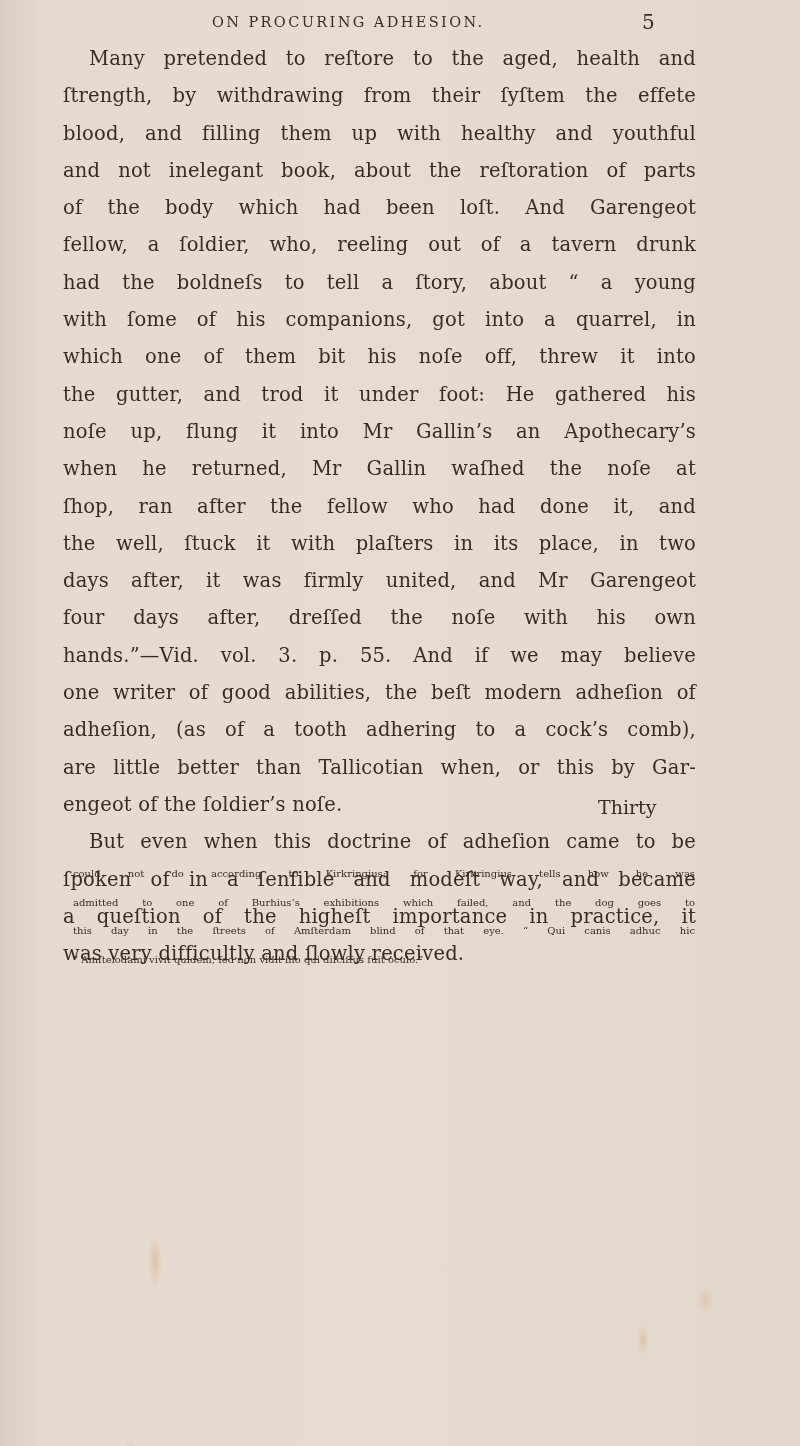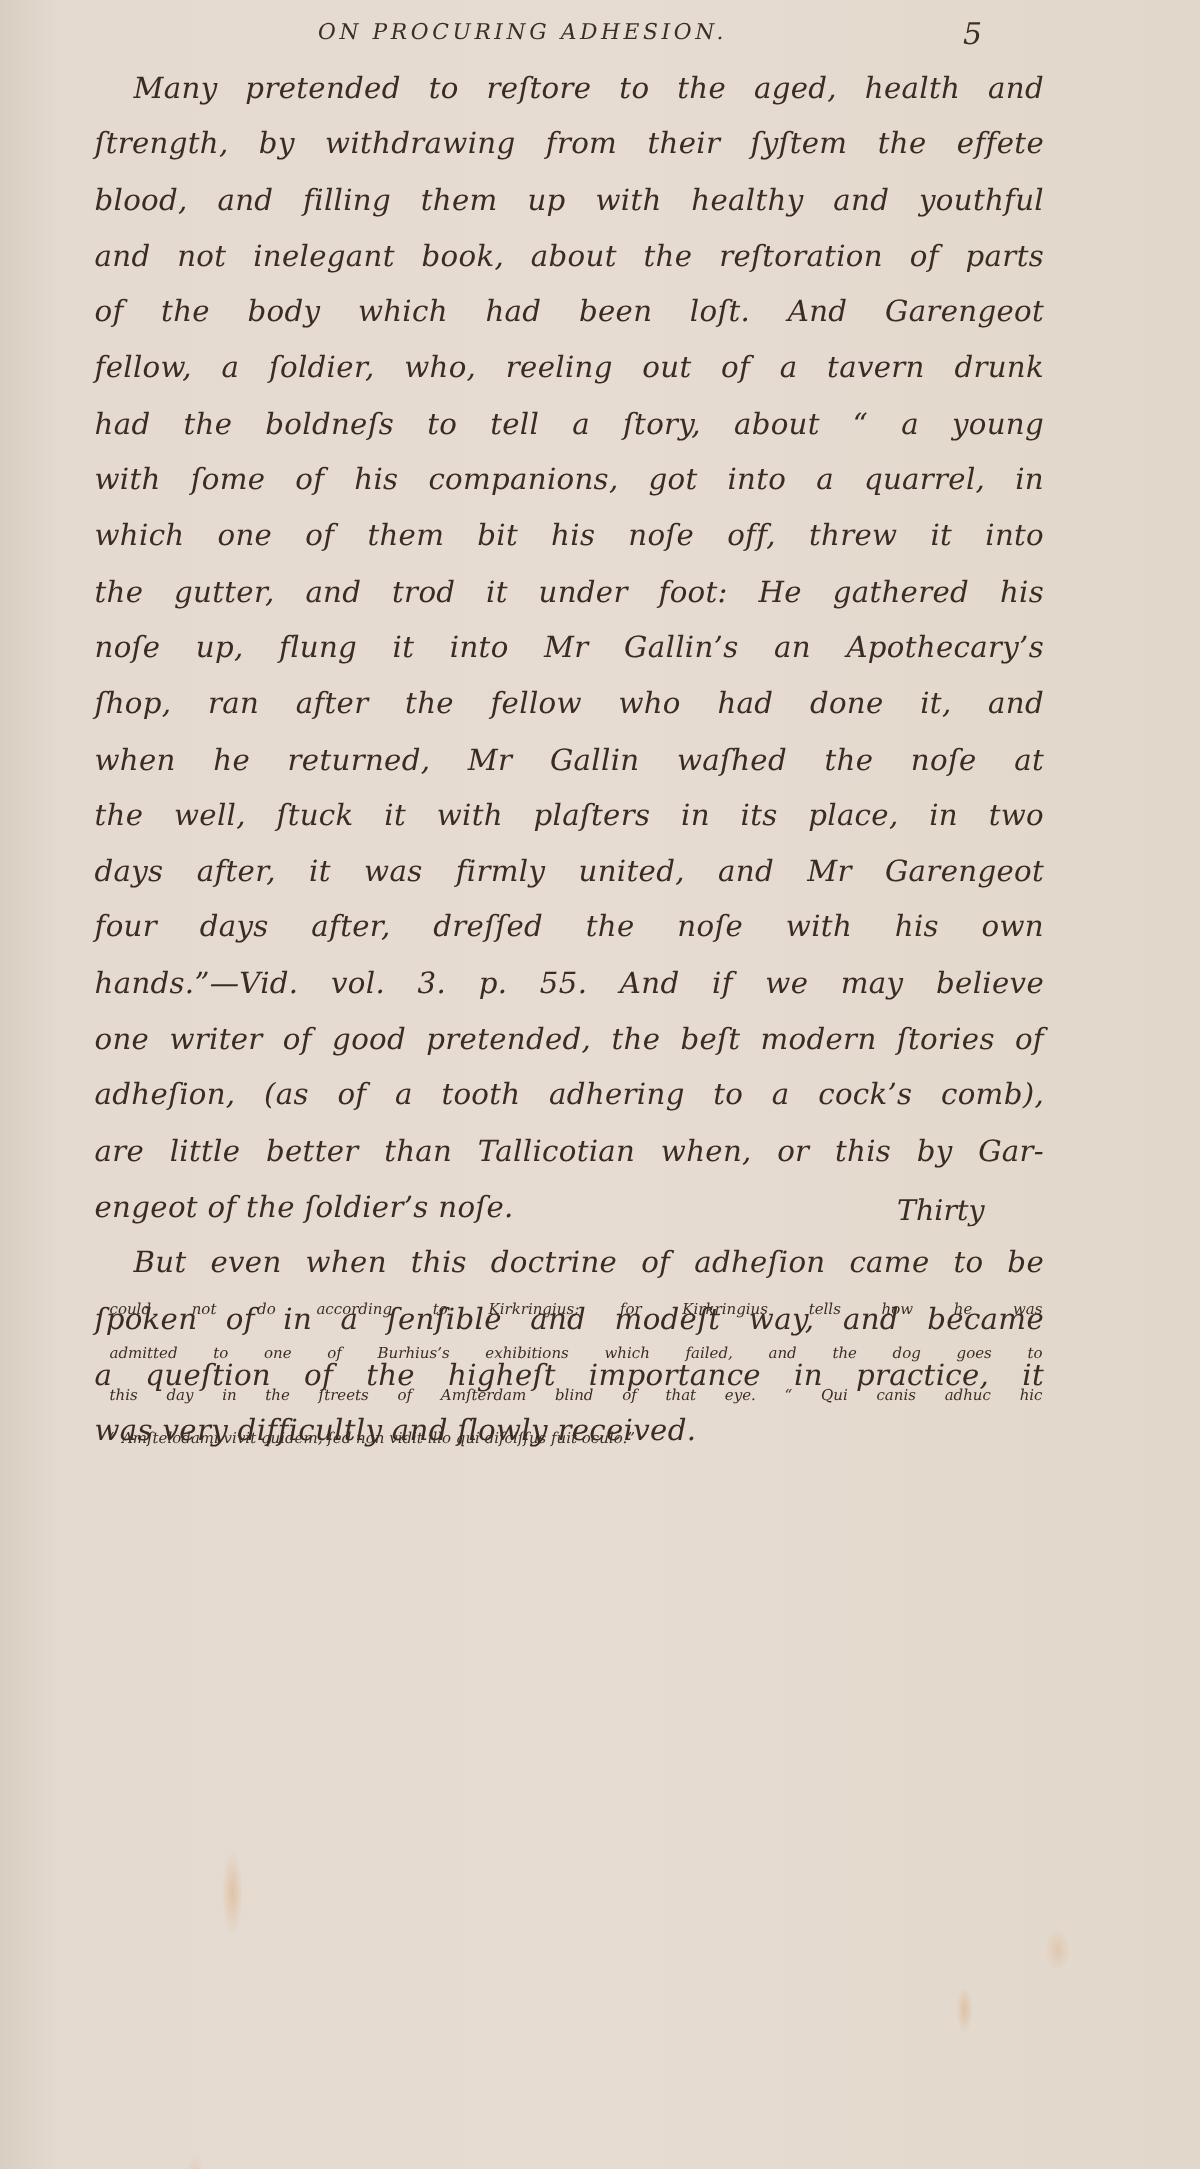--- a/index.html
+++ b/index.html
@@ -9,21 +9,21 @@
     background-image:
       radial-gradient(ellipse 10px 40px at 155px 1262px, rgba(214,150,90,0.35), transparent 70%),
       radial-gradient(ellipse 10px 35px at 130px 1460px, rgba(214,150,90,0.30), transparent 70%),
       radial-gradient(ellipse 8px 22px at 643px 1340px, rgba(214,150,90,0.35), transparent 70%),
       radial-gradient(ellipse 12px 20px at 705px 1300px, rgba(214,150,90,0.25), transparent 70%),
       linear-gradient(90deg, #d9cec2 0px, #e4dacf 40px, #e6dcd1 400px, #e2d7cb 800px);
     font-family: "DejaVu Serif", "Liberation Serif", serif;
     color: #3a2c24;
     position: relative;
   }
-  .page { position: absolute; left: 0; top: 0; width: 800px; height: 1446px; font-style: italic; }
+  .page { position: absolute; left: 0; top: 0; width: 800px; height: 1446px; }
   .running-head {
     position: absolute; top: 14px; left: 212px; width: 460px;
     font-size: 14.5px; letter-spacing: 2.4px; color: #3b2e27;
   }
   .page-number {
     position: absolute; top: 10px; left: 642px;
     font-size: 20px; color: #3b2e27;
   }
   .body-text {
     position: absolute; top: 40px; left: 63px; width: 633px;
@@ -62,27 +62,27 @@
     <span class="line">ſtrength, by withdrawing from their ſyſtem the effete</span>
     <span class="line">blood, and filling them up with healthy and youthful</span>
     <span class="line">and not inelegant book, about the reſtoration of parts</span>
     <span class="line">of the body which had been loſt. And Garengeot</span>
     <span class="line">fellow, a ſoldier, who, reeling out of a tavern drunk</span>
     <span class="line">had the boldneſs to tell a ſtory, about “ a young</span>
     <span class="line">with ſome of his companions, got into a quarrel, in</span>
     <span class="line">which one of them bit his noſe off, threw it into</span>
     <span class="line">the gutter, and trod it under foot: He gathered his</span>
     <span class="line">noſe up, flung it into Mr Gallin’s an Apothecary’s</span>
+    <span class="line">when he returned, Mr Gallin waſhed the noſe at</span>
     <span class="line">ſhop, ran after the fellow who had done it, and</span>
-    <span class="line">when he returned, Mr Gallin waſhed the noſe at</span>
     <span class="line">the well, ſtuck it with plaſters in its place, in two</span>
     <span class="line">days after, it was firmly united, and Mr Garengeot</span>
     <span class="line">four days after, dreſſed the noſe with his own</span>
     <span class="line">hands.”—Vid. vol. 3. p. 55. And if we may believe</span>
-    <span class="line">one writer of good pretended, the beſt modern ſtories of</span>
+    <span class="line">one writer of good abilities, the beſt modern adheſion of</span>
     <span class="line">adheſion, (as of a tooth adhering to a cock’s comb),</span>
     <span class="line">are little better than Tallicotian when, or this by Gar-</span>
     <span class="line last">engeot of the ſoldier’s noſe.</span>
     <span class="line indent">But even when this doctrine of adheſion came to be</span>
     <span class="line">ſpoken of in a ſenſible and modeſt way, and became</span>
     <span class="line">a queſtion of the higheſt importance in practice, it</span>
     <span class="line last">was very difficultly and ſlowly received.</span>
   </div>
 
   <div class="catchword">Thirty</div>

